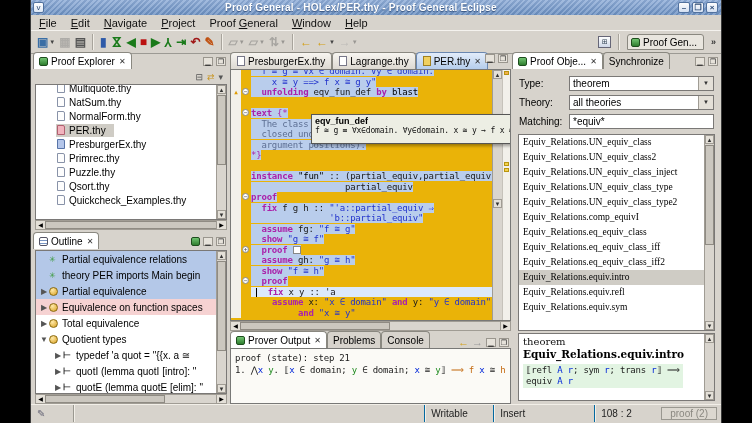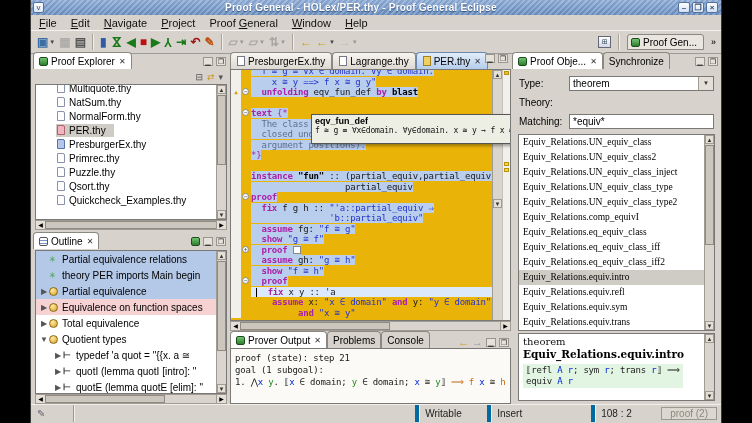--- a/index.html
+++ b/index.html
@@ -107,21 +107,21 @@
   .foldmark{position:absolute;left:1px;top:1px;width:7px;height:7px;border:1px solid #8a8a8a;border-radius:50%;
     background:#fff;font-size:7px;line-height:6px;text-align:center;color:#555;box-sizing:border-box;}
   .eline .txt{flex:1;white-space:pre;overflow:hidden;}
   .eline .hl{background:#b9cdec;}
   .eline.cur .txt{background:#dce9fb;}
   .seg-p{color:#1a1a1a;}
   .seg-k{color:#aa22aa;font-weight:bold;}
   .seg-kp{color:#aa22aa;}
   .seg-s{color:#2233cc;}
   .seg-c{color:#5d6f93;}
-  .seg-b{color:#000;font-weight:bold;}
+  .seg-b{color:#000;font-weight:normal;}
   .seg-blue{color:#0026d9;}
   .seg-green{color:#1e8a1e;}
   .seg-orange{color:#c46a10;}
   .caret{display:inline-block;width:1px;height:9px;background:#000;vertical-align:middle;}
   .foldbox{display:inline-block;width:8px;height:8px;border:1px solid #888;background:#fff;vertical-align:middle;box-sizing:border-box;}
   .evsb{position:absolute;right:8px;top:0;bottom:0;width:10px;background:#d9d5ce;border-left:1px solid #a09c94;box-sizing:border-box;}
   .eruler{position:absolute;right:0;top:0;bottom:0;width:8px;background:#f2f0ea;border-left:1px solid #c6c2ba;box-sizing:border-box;}
   .rmark{position:absolute;left:1px;width:5px;height:4px;background:#f4d24a;border:1px solid #b89410;box-sizing:border-box;}
   .rmark.orange{background:#f4b04a;}
   .ehsb{left:0;right:0;bottom:0;}
@@ -154,21 +154,21 @@
   .trow.sel{background:#cfccc5;}
   .detailbox{left:6px;right:6px;bottom:3px;height:68px;}
   .detail-inner{position:absolute;left:0;top:0;right:10px;bottom:0;padding:2px 4px;font-family:"DejaVu Serif","Liberation Serif",serif;}
   .d-kind{font-size:10px;color:#111;}
   .d-name{font-size:10.5px;font-weight:bold;color:#000;margin-top:1px;}
   .stmt{display:inline-block;background:#e2f4e2;margin-top:4px;padding:1px 3px;}
   .dline{font-family:"DejaVu Sans Mono","DejaVu Sans",monospace;font-size:9px;letter-spacing:-.2px;line-height:11px;white-space:pre;}
   
   .statusbar{position:absolute;left:0;right:0;top:404px;height:17px;background:#d7d3cc;border-top:1px solid #f2efe8;
     display:flex;align-items:stretch;font-size:10px;color:#222;}
-  .scell{display:flex;align-items:center;padding:0 6px;border-left:4px solid #0369a1;box-shadow:1px 0 0 #f2efe8 inset;white-space:nowrap;}
+  .scell{display:flex;align-items:center;padding:0 6px;border-left:1px solid #0369a1;box-shadow:1px 0 0 #f2efe8 inset;white-space:nowrap;}
   .scell.first{border-left:none;box-shadow:none;width:30px;}
   .sspace{flex:1;}
   .sicon{font-size:10px;color:#667;}
   .proofbtn{margin:2px 4px 2px 0;display:flex;align-items:center;border:1px solid #9a9890;background:#dcd8d0;
     color:#8a8880;padding:0 8px;font-size:10px;}
 </style>
 </head>
 <body>
 
 <div class="window">
@@ -629,21 +629,20 @@
         </div>
         <div class="pnav">
           <span class="nav" style="color: rgb(212, 160, 23);">←</span>
           <span class="nav" style="color: rgb(153, 153, 153);">→</span>
           <span class="mm">▁</span>
           <span class="mm">❐</span>
         </div>
       </div>
     <div class="pcontent" id="prover-lines">
         <div class="pline"><span class="seg-p">proof (state): step 21</span></div>
-        <div class="pline"><span class="seg-p">goal (1 subgoal):</span></div>
         <div class="pline"><span class="seg-p">1. ⋀</span><span class="seg-blue">x</span><span class="seg-p"> </span><span class="seg-green">y</span><span class="seg-p">. ⟦</span><span class="seg-blue">x</span><span class="seg-p"> ∈ domain; </span><span class="seg-green">y</span><span class="seg-p"> ∈ domain; </span><span class="seg-blue">x</span><span class="seg-p"> ≅ </span><span class="seg-green">y</span><span class="seg-p">⟧ </span><span class="seg-orange">⟹</span><span class="seg-p"> </span><span class="seg-orange">f</span><span class="seg-p"> </span><span class="seg-blue">x</span><span class="seg-p"> ≅ </span><span class="seg-orange">h</span><span class="seg-p"> </span><span class="seg-green">y</span></div>
       </div>
   </div>
 
   <div class="panel objects">
     <div class="vtabrow">
       <div class="vtab active">
         <span class="vicon"></span>
         <span>Proof Obje...</span>
         <span class="vclose">✕</span>
@@ -659,41 +658,44 @@
 
     <div class="form-row" style="top:24px;">
       <span class="form-label">Type:</span>
       <span class="combo">
         <span>theorem</span>
         <span class="cbtn">▼</span>
       </span>
     </div>
     <div class="form-row" style="top:43px;">
       <span class="form-label">Theory:</span>
+      <span class="combo">
+        <span>all theories</span>
+        <span class="cbtn">▼</span>
+      </span>
     </div>
     <div class="form-row" style="top:62px;">
       <span class="form-label">Matching:</span>
       <input class="tinput" value="*equiv*" style="">
     </div>
 
     <div class="body-box listbox">
       <div id="objects-list" style="position:absolute;left:0;top:0;right:10px;bottom:0;overflow:hidden;">
           <div class="trow">Equiv_Relations.UN_equiv_class</div>
           <div class="trow">Equiv_Relations.UN_equiv_class2</div>
           <div class="trow">Equiv_Relations.UN_equiv_class_inject</div>
           <div class="trow">Equiv_Relations.UN_equiv_class_type</div>
           <div class="trow">Equiv_Relations.UN_equiv_class_type2</div>
           <div class="trow">Equiv_Relations.comp_equivI</div>
           <div class="trow">Equiv_Relations.eq_equiv_class</div>
           <div class="trow">Equiv_Relations.eq_equiv_class_iff</div>
           <div class="trow">Equiv_Relations.eq_equiv_class_iff2</div>
           <div class="trow sel">Equiv_Relations.equiv.intro</div>
           <div class="trow">Equiv_Relations.equiv.refl</div>
           <div class="trow">Equiv_Relations.equiv.sym</div>
-          <div class="trow">Equiv_Relations.equiv.trans</div>
         </div>
       <div class="vsb">
         <div class="sb-btn sb-up">▲</div>
         <div class="thumb" style="top:10px;height:100px;"></div>
         <div class="sb-btn sb-down">▼</div>
       </div>
     </div>
 
     <div class="body-box detailbox">
       <div class="detail-inner">

